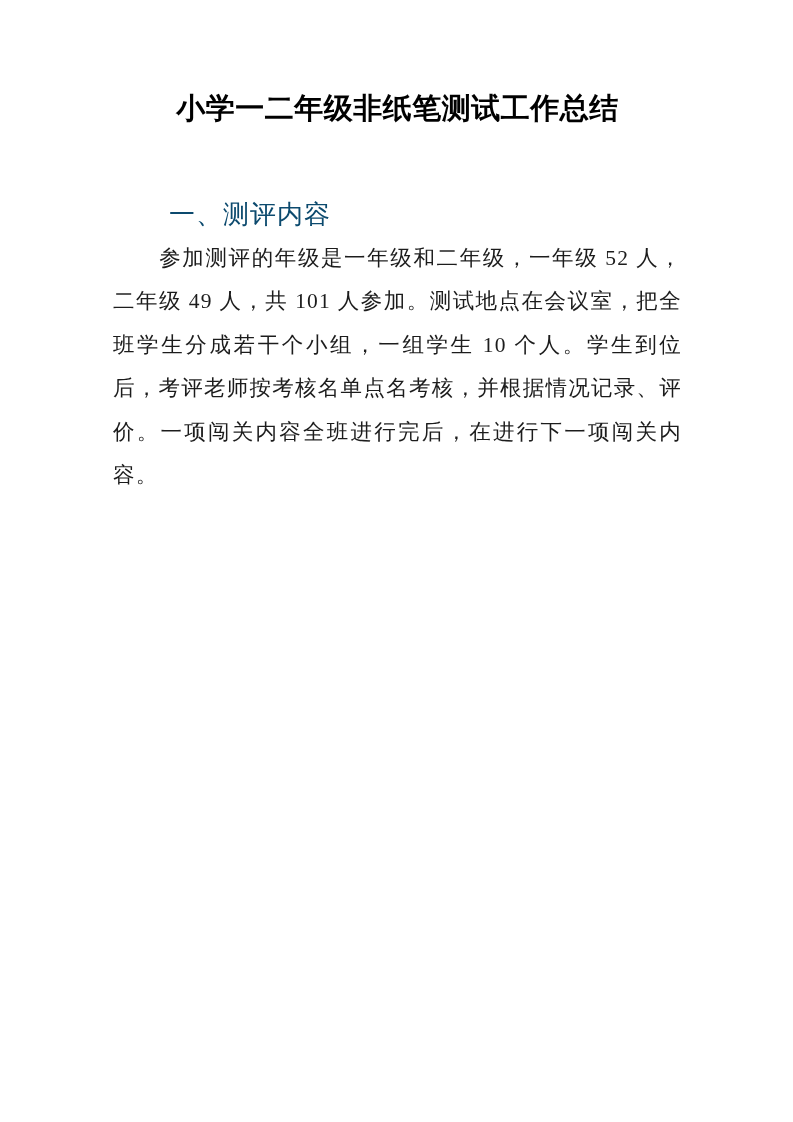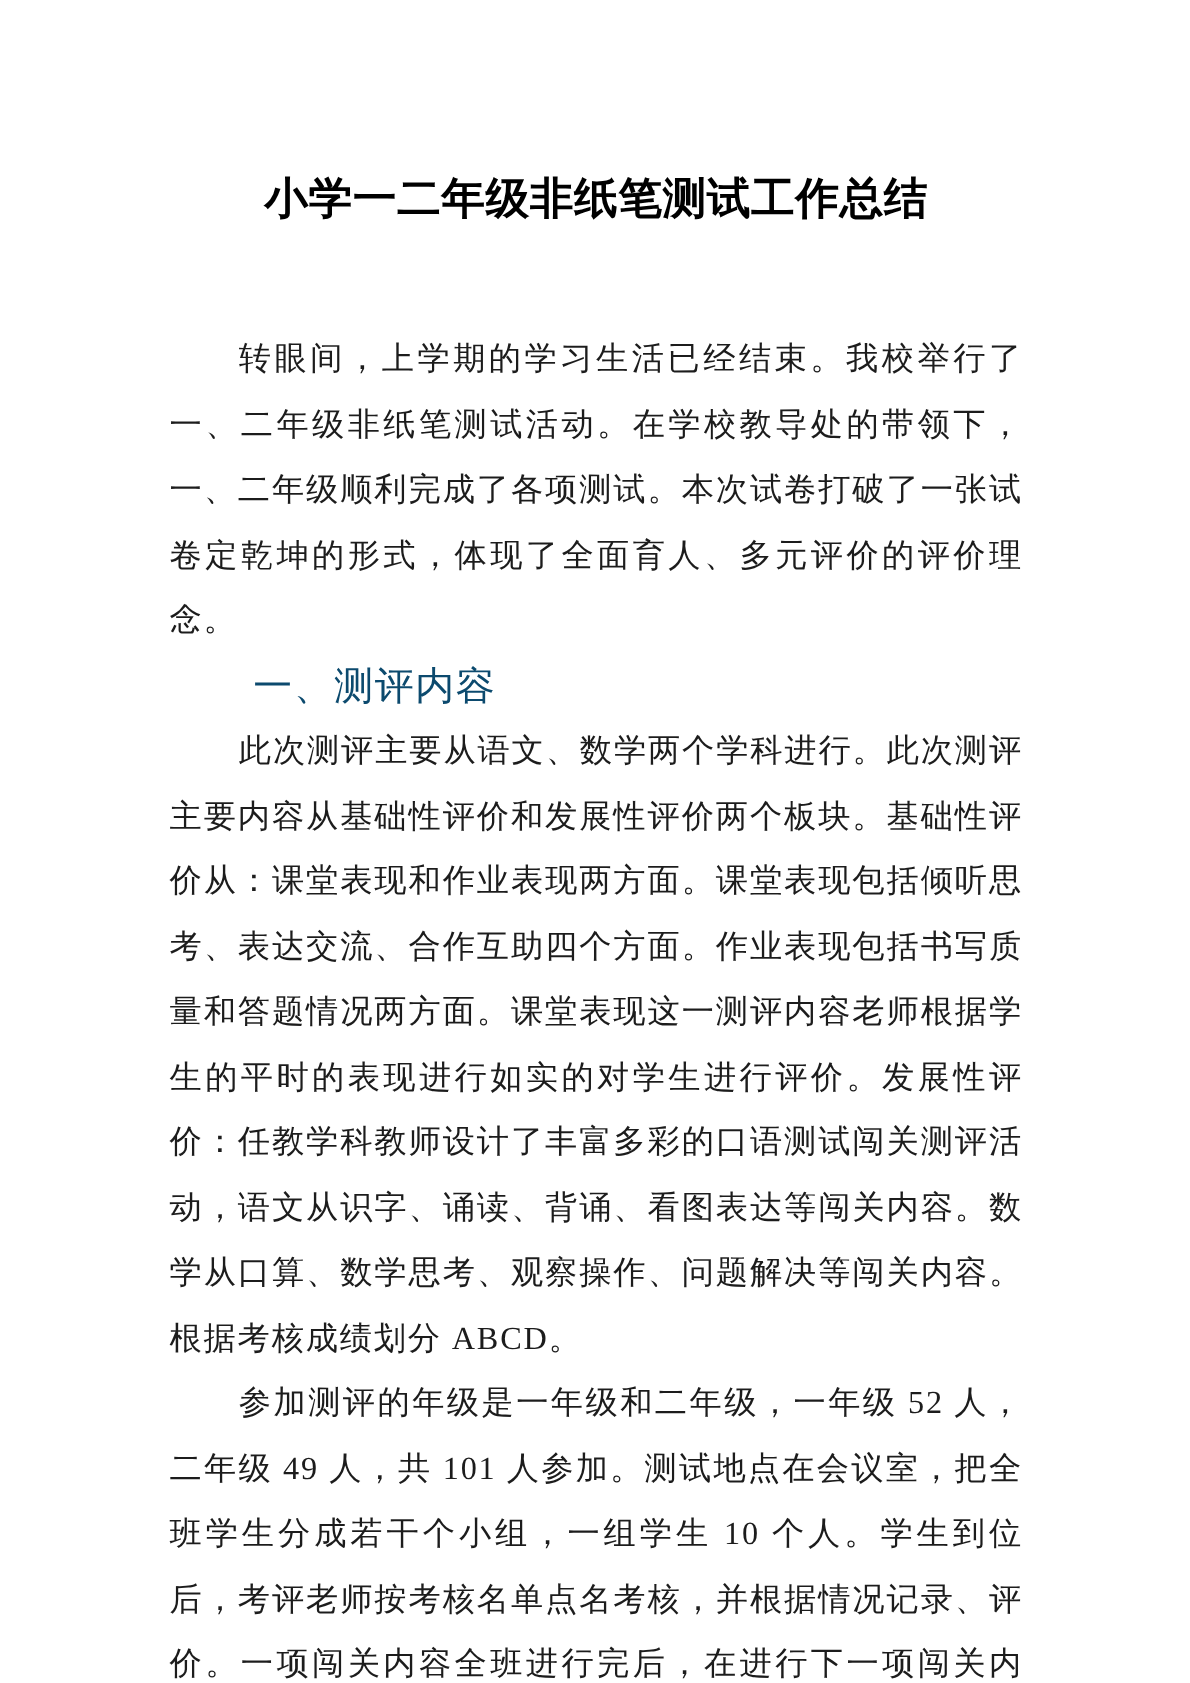--- a/index.html
+++ b/index.html
@@ -7,21 +7,21 @@
     padding: 0;
     background: #ffffff;
   }
   .page {
     position: relative;
     width: 793px;
     height: 1122px;
     margin: 0 auto;
     background: #ffffff;
     box-sizing: border-box;
-    padding: 108px 111px 0 113px;
+    padding: 83px 111px 0 113px;
     overflow: hidden;
   }
   .doc-title {
     font-family: "Liberation Sans", sans-serif;
     font-weight: 900;
     font-size: 29px;
     line-height: 50px;
     letter-spacing: 0.5px;
     text-align: center;
     color: #000000;
@@ -48,21 +48,19 @@
     letter-spacing: 1.2px;
     margin: 0;
   }
 </style>
 </head>
 <body>
 
 <div class="page">
   <h1 class="doc-title">小学一二年级非纸笔测试工作总结</h1>
 
-  <p class="doc-body">转眼间，上学期的学习生活已经结束。我校举行了一、二年级非纸笔测试活动。在学校教导处的带领下，一、二年级顺利完成了各项测试。本次试卷打破了一张试卷定乾坤的形式，体现了全面育人、多元评价的评价理念。</p>
 
   <h2 class="doc-heading">一、测评内容</h2>
 
-  <p class="doc-body">此次测评主要从语文、数学两个学科进行。此次测评主要内容从基础性评价和发展性评价两个板块。基础性评价从：课堂表现和作业表现两方面。课堂表现包括倾听思考、表达交流、合作互助四个方面。作业表现包括书写质量和答题情况两方面。课堂表现这一测评内容老师根据学生的平时的表现进行如实的对学生进行评价。发展性评价：任教学科教师设计了丰富多彩的口语测试闯关测评活动，语文从识字、诵读、背诵、看图表达等闯关内容。数学从口算、数学思考、观察操作、问题解决等闯关内容。根据考核成绩划分 ABCD。</p>
 
 
   <p class="doc-body">参加测评的年级是一年级和二年级，一年级 52 人，二年级 49 人，共 101 人参加。测试地点在会议室，把全班学生分成若干个小组，一组学生 10 个人。学生到位后，考评老师按考核名单点名考核，并根据情况记录、评价。一项闯关内容全班进行完后，在进行下一项闯关内容。</p>
 </div>
 
 </body></html>

